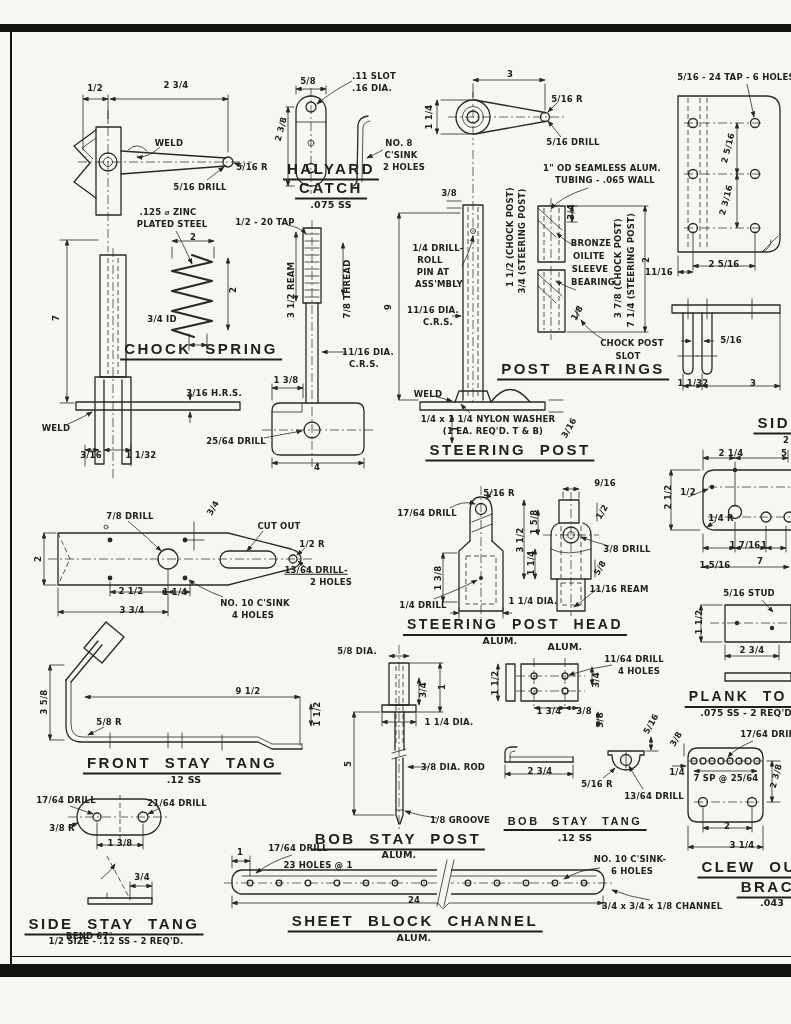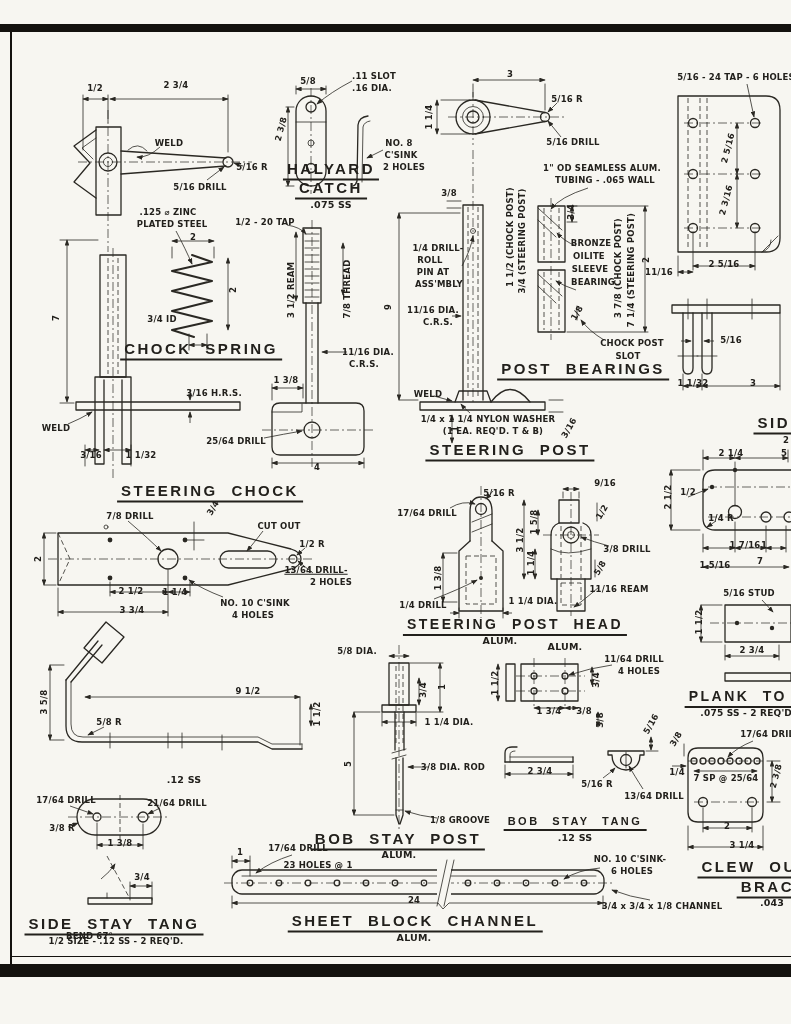--- a/index.html
+++ b/index.html
@@ -666,24 +666,24 @@
       <span class="anno" style="left: 318px; top: 865px;">23 HOLES @ 1</span>
       <span class="anno" style="left: 414px; top: 900px;">24</span>
       <span class="anno" style="left: 630px; top: 859px;">NO. 10 C'SINK-</span>
       <span class="anno" style="left: 632px; top: 871px;">6 HOLES</span>
       <span class="anno" style="left: 662px; top: 906px;">3/4 x 3/4 x 1/8 CHANNEL</span>
       <span class="anno part-subtitle" style="left: 414px; top: 938px; font-size: 9.5px;">ALUM.</span>
       <span class="anno part-subtitle" style="left: 565px; top: 647px; font-size: 9.5px;">ALUM.</span>
       <span class="part-title" style="left: 331px; top: 170px; font-size: 15px;">HALYARD</span>
       <span class="part-title" style="left: 331px; top: 189px; font-size: 15px; text-align: right;">CATCH</span>
       <span class="part-title" style="left: 201px; top: 350px; font-size: 15px;">CHOCK SPRING</span>
-      <span class="part-title" style="left: 210px; top: 492px; font-size: 15px;">STEERING CHOCK</span>
       <span class="part-title" style="left: 510px; top: 451px; font-size: 15px;">STEERING POST</span>
       <span class="part-title" style="left: 583px; top: 370px; font-size: 15px;">POST BEARINGS</span>
       <span class="part-title" style="left: 515px; top: 626px; font-size: 14px;">STEERING POST HEAD</span>
+      <span class="part-title" style="left: 182px; top: 764px; font-size: 15px;">FRONT STAY TANG</span>
       <span class="part-title" style="left: 114px; top: 925px; font-size: 15px;">SIDE STAY TANG</span>
       <span class="part-title" style="left: 398px; top: 840px; font-size: 15px;">BOB STAY POST</span>
       <span class="part-title" style="left: 575px; top: 823px; font-size: 11px;">BOB STAY TANG</span>
       <span class="part-title" style="left: 415px; top: 922px; font-size: 15px;">SHEET BLOCK CHANNEL</span>
       <span class="part-title" style="left: 750px; top: 698px; font-size: 14px;">PLANK TO F</span>
       <span class="part-title" style="left: 755px; top: 868px; font-size: 15px;">CLEW OUT</span>
       <span class="part-title" style="left: 774px; top: 888px; font-size: 15px;">BRACK</span>
       <span class="part-title" style="left: 780px; top: 424px; font-size: 15px;">SIDE</span>
     </div>
 </div>

